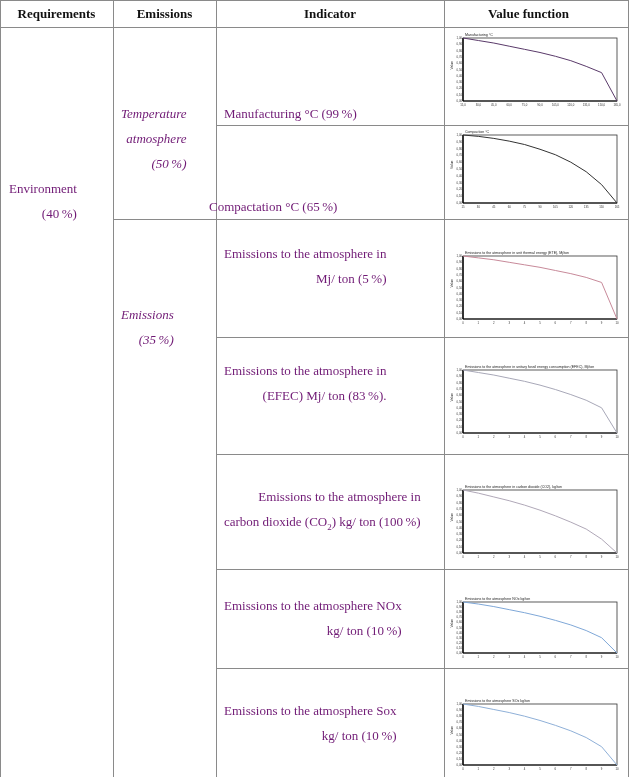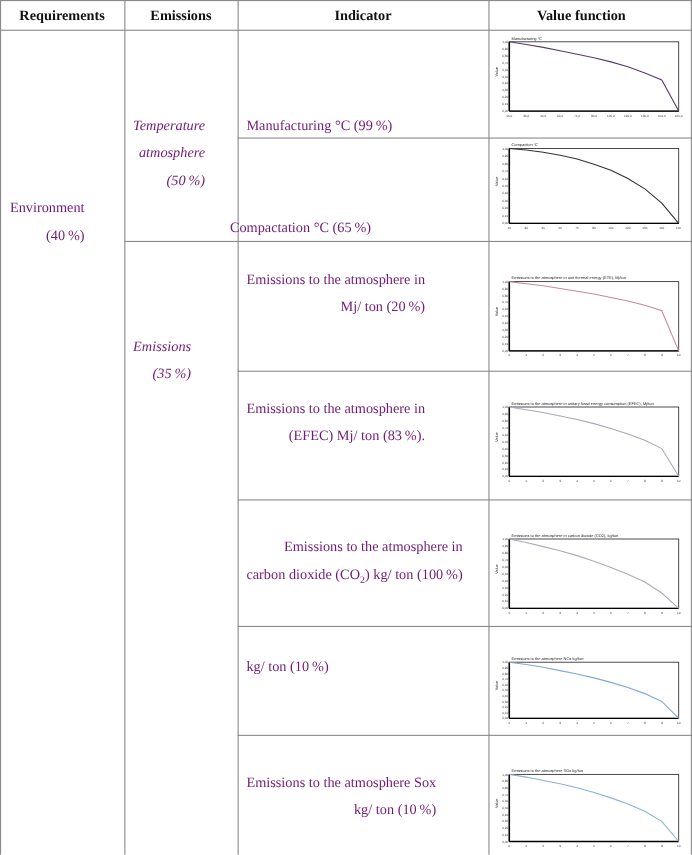--- a/index.html
+++ b/index.html
@@ -54,31 +54,32 @@
   </div>
 
   <div class="cell-text" style="left:224px;top:101px;">
     <div>Manufacturing °C (99 %)</div>
   </div>
   <div class="cell-text" style="left:209px;top:194px;">
     <div>Compactation °C (65 %)</div>
   </div>
   <div class="cell-text" style="left:224px;top:241px;">
     <div>Emissions to the atmosphere in</div>
-    <div>Mj/ ton (20 %)</div>
+    <div>Mj/ ton (5 %)</div>
   </div>
   <div class="cell-text" style="left:224px;top:358px;">
     <div>Emissions to the atmosphere in</div>
     <div>(EFEC) Mj/ ton (83 %).</div>
   </div>
   <div class="cell-text" style="left:224px;top:484px;">
     <div>Emissions to the atmosphere in</div>
     <div><span>carbon dioxide (CO</span><sub style="font-size:9px;">2</sub><span>) kg/ ton (100 %)</span></div>
   </div>
   <div class="cell-text" style="left:224px;top:593px;">
+    <div>Emissions to the atmosphere NOx</div>
     <div>kg/ ton (10 %)</div>
   </div>
   <div class="cell-text" style="left:224px;top:698px;">
     <div>Emissions to the atmosphere Sox</div>
     <div>kg/ ton (10 %)</div>
   </div>
 
   <div class="chart" style="left:449px;top:31px;width:176px;height:80px;">
       <svg width="176" height="80">
         <text x="16" y="5" font-size="3.6" font-family="Liberation Sans, sans-serif" fill="#222">Manufacturing °C</text>

